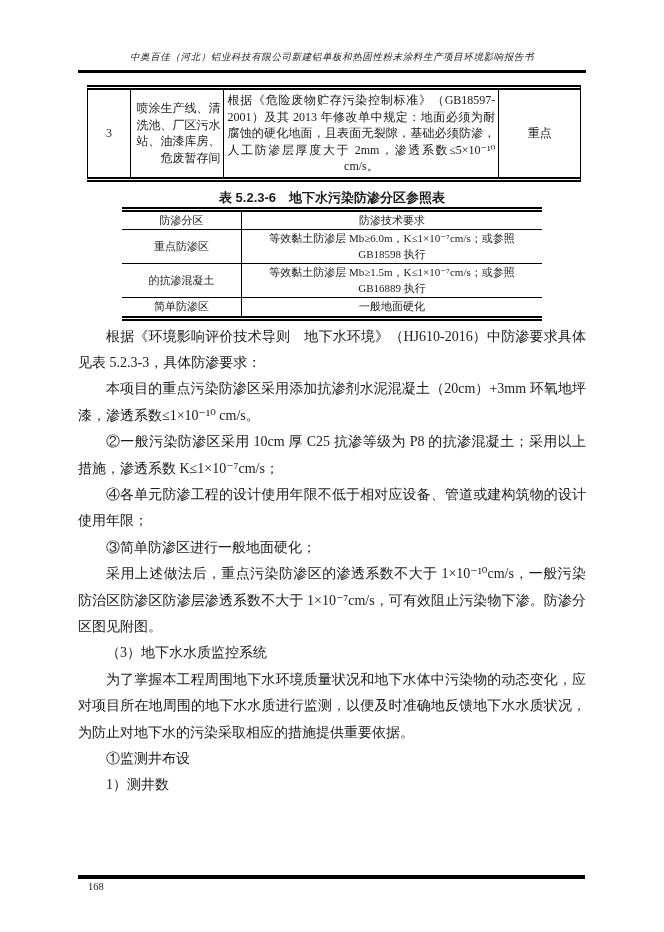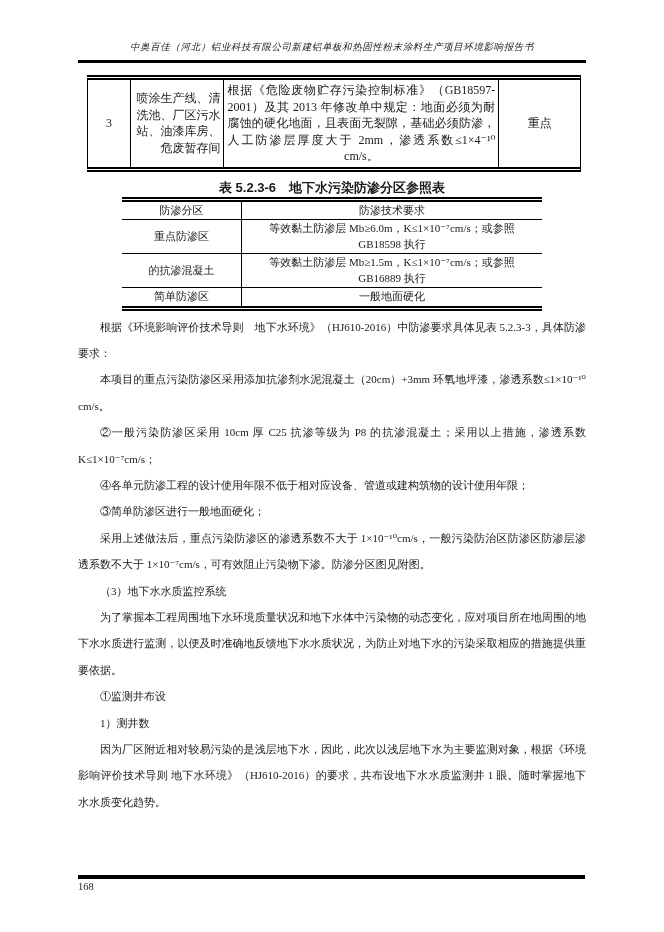--- a/index.html
+++ b/index.html
@@ -11,21 +11,21 @@
     color: #1a1a1a;
   }
   .page {
     position: relative;
     width: 664px; height: 932px;
     background: #ffffff;
     overflow: hidden;
   }
   .content {
     position: absolute;
-    left: 78px; top: 0;
+    left: 78px; top: 10px;
     width: 508px;
   }
   
   .doc-header {
     margin-top: 41px;
     text-align: center;
     font-size: 9.5px;
     font-style: italic;
     letter-spacing: 0.6px;
     line-height: 12px;
@@ -83,56 +83,56 @@
     vertical-align: middle;
     line-height: 15.5px;
     padding: 1px 2px;
     white-space: pre-line;
   }
   table.zone-table tr td:first-child { border-right: 1px solid #000; width: 120px; }
   table.zone-table tr:not(:last-child) td { border-bottom: 1px solid #000; }
   
   .body-text {
     margin-top: 3px;
-    font-size: 11px;
+    font-size: 14px;
     line-height: 26.4px;
     text-align: justify;
   }
   .body-text p {
     margin: 0;
     text-indent: 2em;
   }
   
   .footer-rule {
     position: absolute;
     left: 78px; top: 875px;
     width: 507px; height: 4px;
     background: #000;
   }
   .page-num {
     position: absolute;
-    left: 78px; top: 881px;
+    left: 88px; top: 881px;
     font-size: 10.5px;
   }
 </style>
 </head>
 <body>
 
 <div class="page">
   <div class="content">
 
     <div class="doc-header">中奥百佳（河北）铝业科技有限公司新建铝单板和热固性粉末涂料生产项目环境影响报告书</div>
     <div class="header-rule"></div>
 
     <table class="cont-table">
       <tbody>
       <tr>
         <td class="c-num">3</td>
         <td class="c-area">喷涂生产线、清洗池、厂区污水站、油漆库房、危废暂存间</td>
-        <td class="c-req">根据《危险废物贮存污染控制标准》（GB18597-2001）及其 2013 年修改单中规定：地面必须为耐腐蚀的硬化地面，且表面无裂隙，基础必须防渗，人工防渗层厚度大于 2mm，渗透系数≤1×4⁻¹⁰ cm/s。</td>
+        <td class="c-req">根据《危险废物贮存污染控制标准》（GB18597-2001）及其 2013 年修改单中规定：地面必须为耐腐蚀的硬化地面，且表面无裂隙，基础必须防渗，人工防渗层厚度大于 2mm，渗透系数≤5×10⁻¹⁰ cm/s。</td>
         <td class="c-level">重点</td>
       </tr>
       </tbody>
     </table>
 
     <div class="tbl-title">表 5.2.3-6　地下水污染防渗分区参照表</div>
 
     <table class="zone-table">
       <tbody>
       <tr>
@@ -160,20 +160,19 @@
       <p>根据《环境影响评价技术导则　地下水环境》（HJ610-2016）中防渗要求具体见表 5.2.3-3，具体防渗要求：</p>
       <p>本项目的重点污染防渗区采用添加抗渗剂水泥混凝土（20cm）+3mm 环氧地坪漆，渗透系数≤1×10⁻¹⁰ cm/s。</p>
       <p>②一般污染防渗区采用 10cm 厚 C25 抗渗等级为 P8 的抗渗混凝土；采用以上措施，渗透系数 K≤1×10⁻⁷cm/s；</p>
       <p>④各单元防渗工程的设计使用年限不低于相对应设备、管道或建构筑物的设计使用年限；</p>
       <p>③简单防渗区进行一般地面硬化；</p>
       <p>采用上述做法后，重点污染防渗区的渗透系数不大于 1×10⁻¹⁰cm/s，一般污染防治区防渗区防渗层渗透系数不大于 1×10⁻⁷cm/s，可有效阻止污染物下渗。防渗分区图见附图。</p>
       <p>（3）地下水水质监控系统</p>
       <p>为了掌握本工程周围地下水环境质量状况和地下水体中污染物的动态变化，应对项目所在地周围的地下水水质进行监测，以便及时准确地反馈地下水水质状况，为防止对地下水的污染采取相应的措施提供重要依据。</p>
       <p>①监测井布设</p>
       <p>1）测井数</p>
-      <p>因为厂区附近相对较易污染的是浅层地下水，因此，此次以浅层地下水为主要监测对象，根据《环境影响评价技术导则 地下水环境》（HJ610-2016）的要求，共布设地下水水质监测井 1 眼。随时掌握地下水水质变化趋势。</p>
     </div>
 
   </div>
 
   <div class="footer-rule"></div>
   <div class="page-num">168</div>
 </div>
 
 </body></html>

